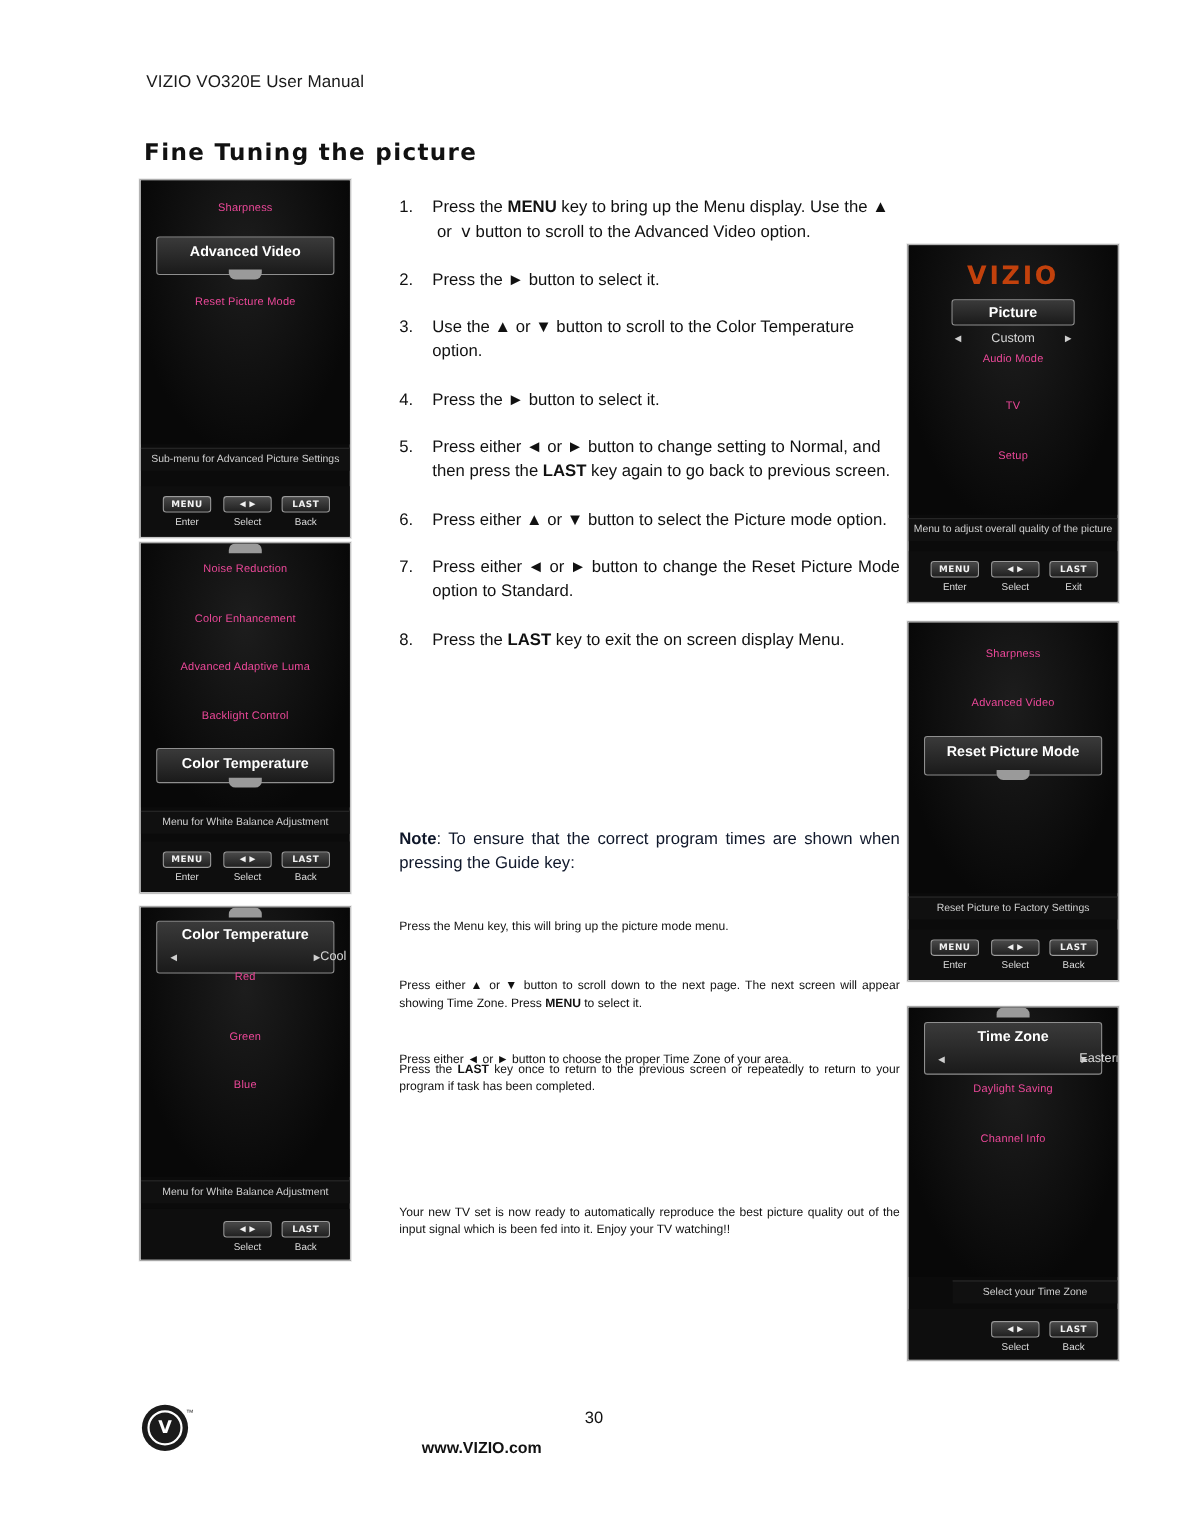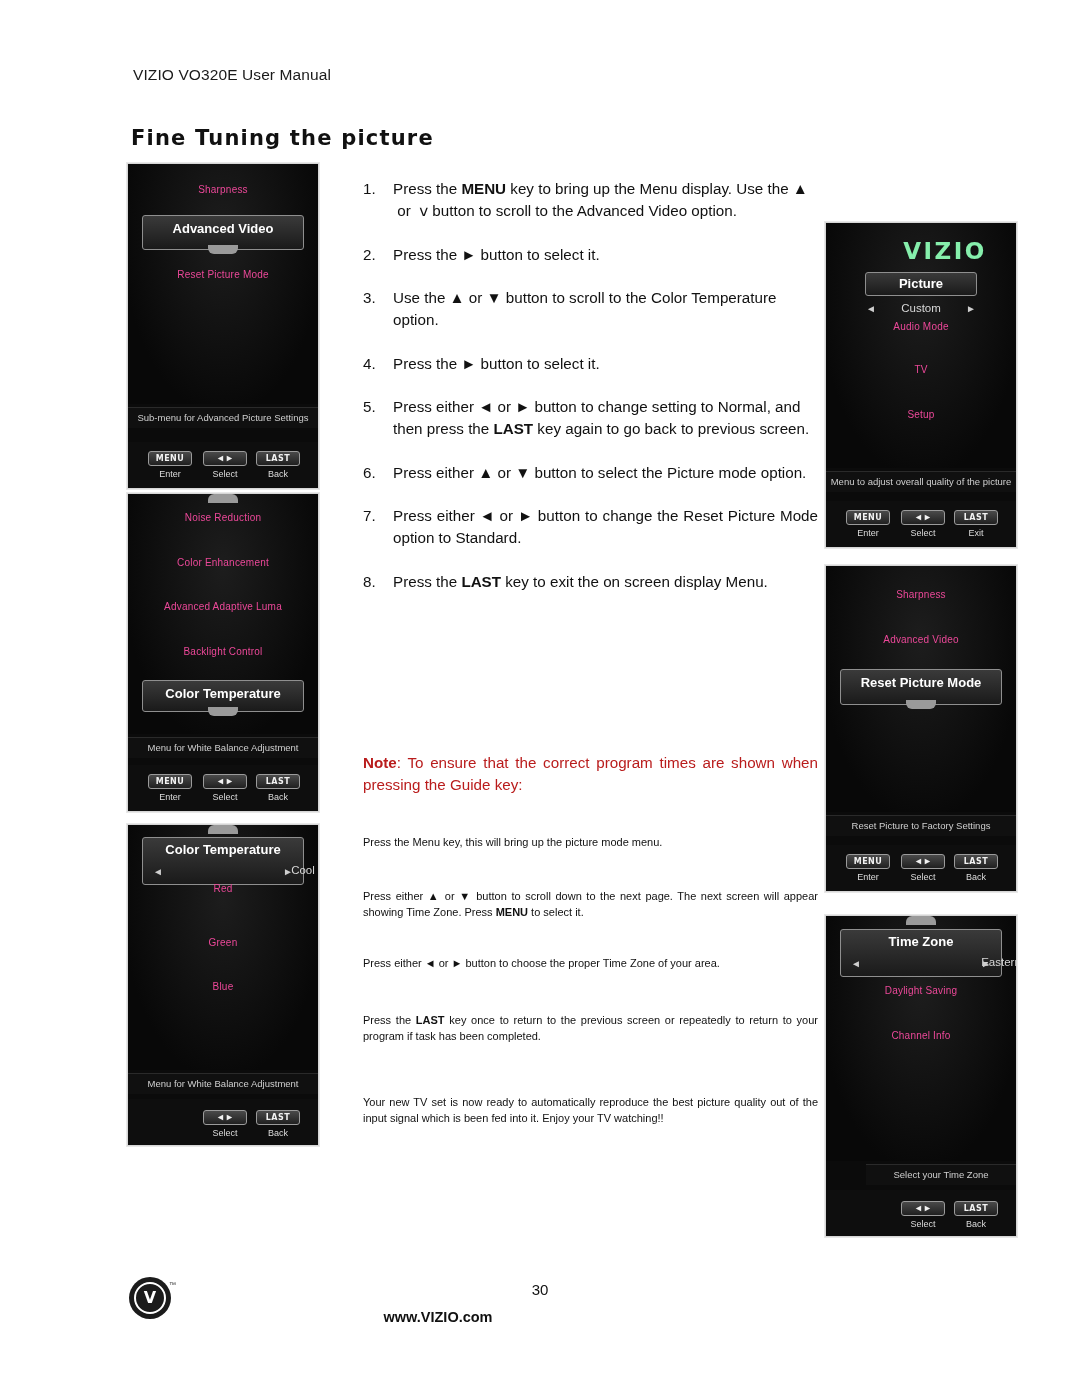--- a/index.html
+++ b/index.html
@@ -126,35 +126,35 @@
   .instr-text b { font-weight: bold; }
 
   .note-block {
     position: absolute;
     left: 363px;
     top: 752px;
     width: 455px;
     font-size: 15.2px;
     line-height: 1.47;
     text-align: justify;
-    color: #b91c1c;
+    color: #0f172a;
   }
   .para {
     position: absolute;
     left: 363px;
     width: 455px;
     font-size: 11px;
     line-height: 1.47;
     text-align: justify;
     color: #111;
   }
   .p1 { top: 834px; }
   .p2 { top: 888px; }
   .p3 { top: 955px; }
-  .p4 { top: 1012px; }
+  .p4 { top: 964px; }
   .p5 { top: 1094px; }
 
   
   .osd {
     position: absolute;
     background: #0b0b0b;
     border: 1px solid #d6d6d6;
     box-shadow: 0 0 0 1px #e8e8e8;
     color: #e9e9e9;
     font-size: 12.5px;
@@ -233,26 +233,25 @@
     height: 9px;
     left: 50%;
     margin-left: -15px;
     background: #9a9a9a;
     border-radius: 6px 6px 0 0;
   }
   .vizio-logo {
     position: absolute;
     width: 100%;
     text-align: center;
-    color: #86efac;
+    color: #c2410c;
     font-weight: bold;
     font-size: 23px;
     letter-spacing: 2.5px;
     font-family: "DejaVu Sans", sans-serif;
-    margin-left: 24px;
   }
 
   
   .keybtn {
     position: absolute;
     text-align: center;
   }
   .keybtn .cap {
     display: inline-block;
     min-width: 34px;

